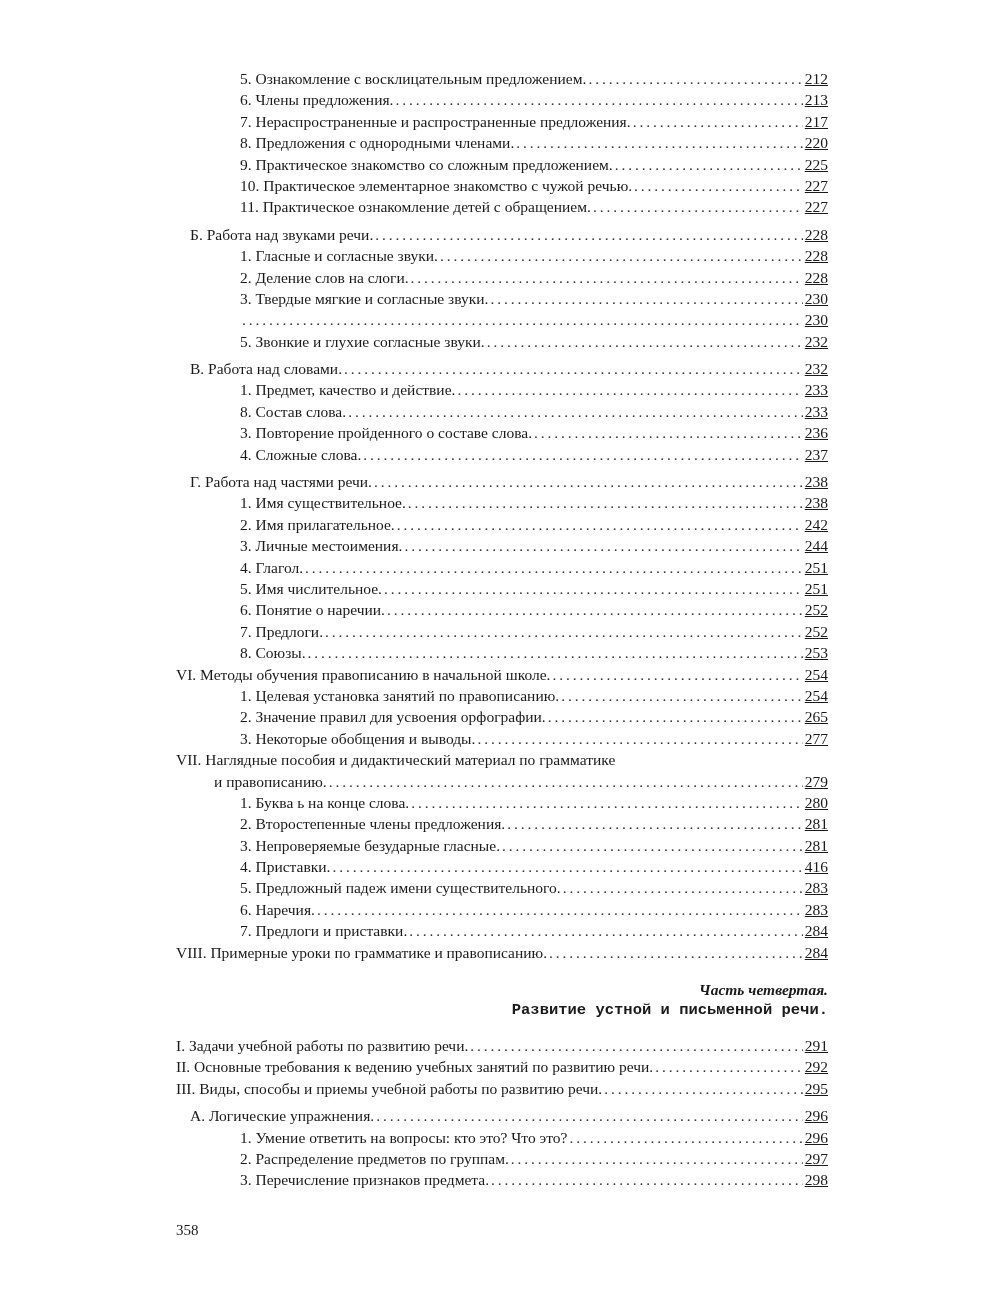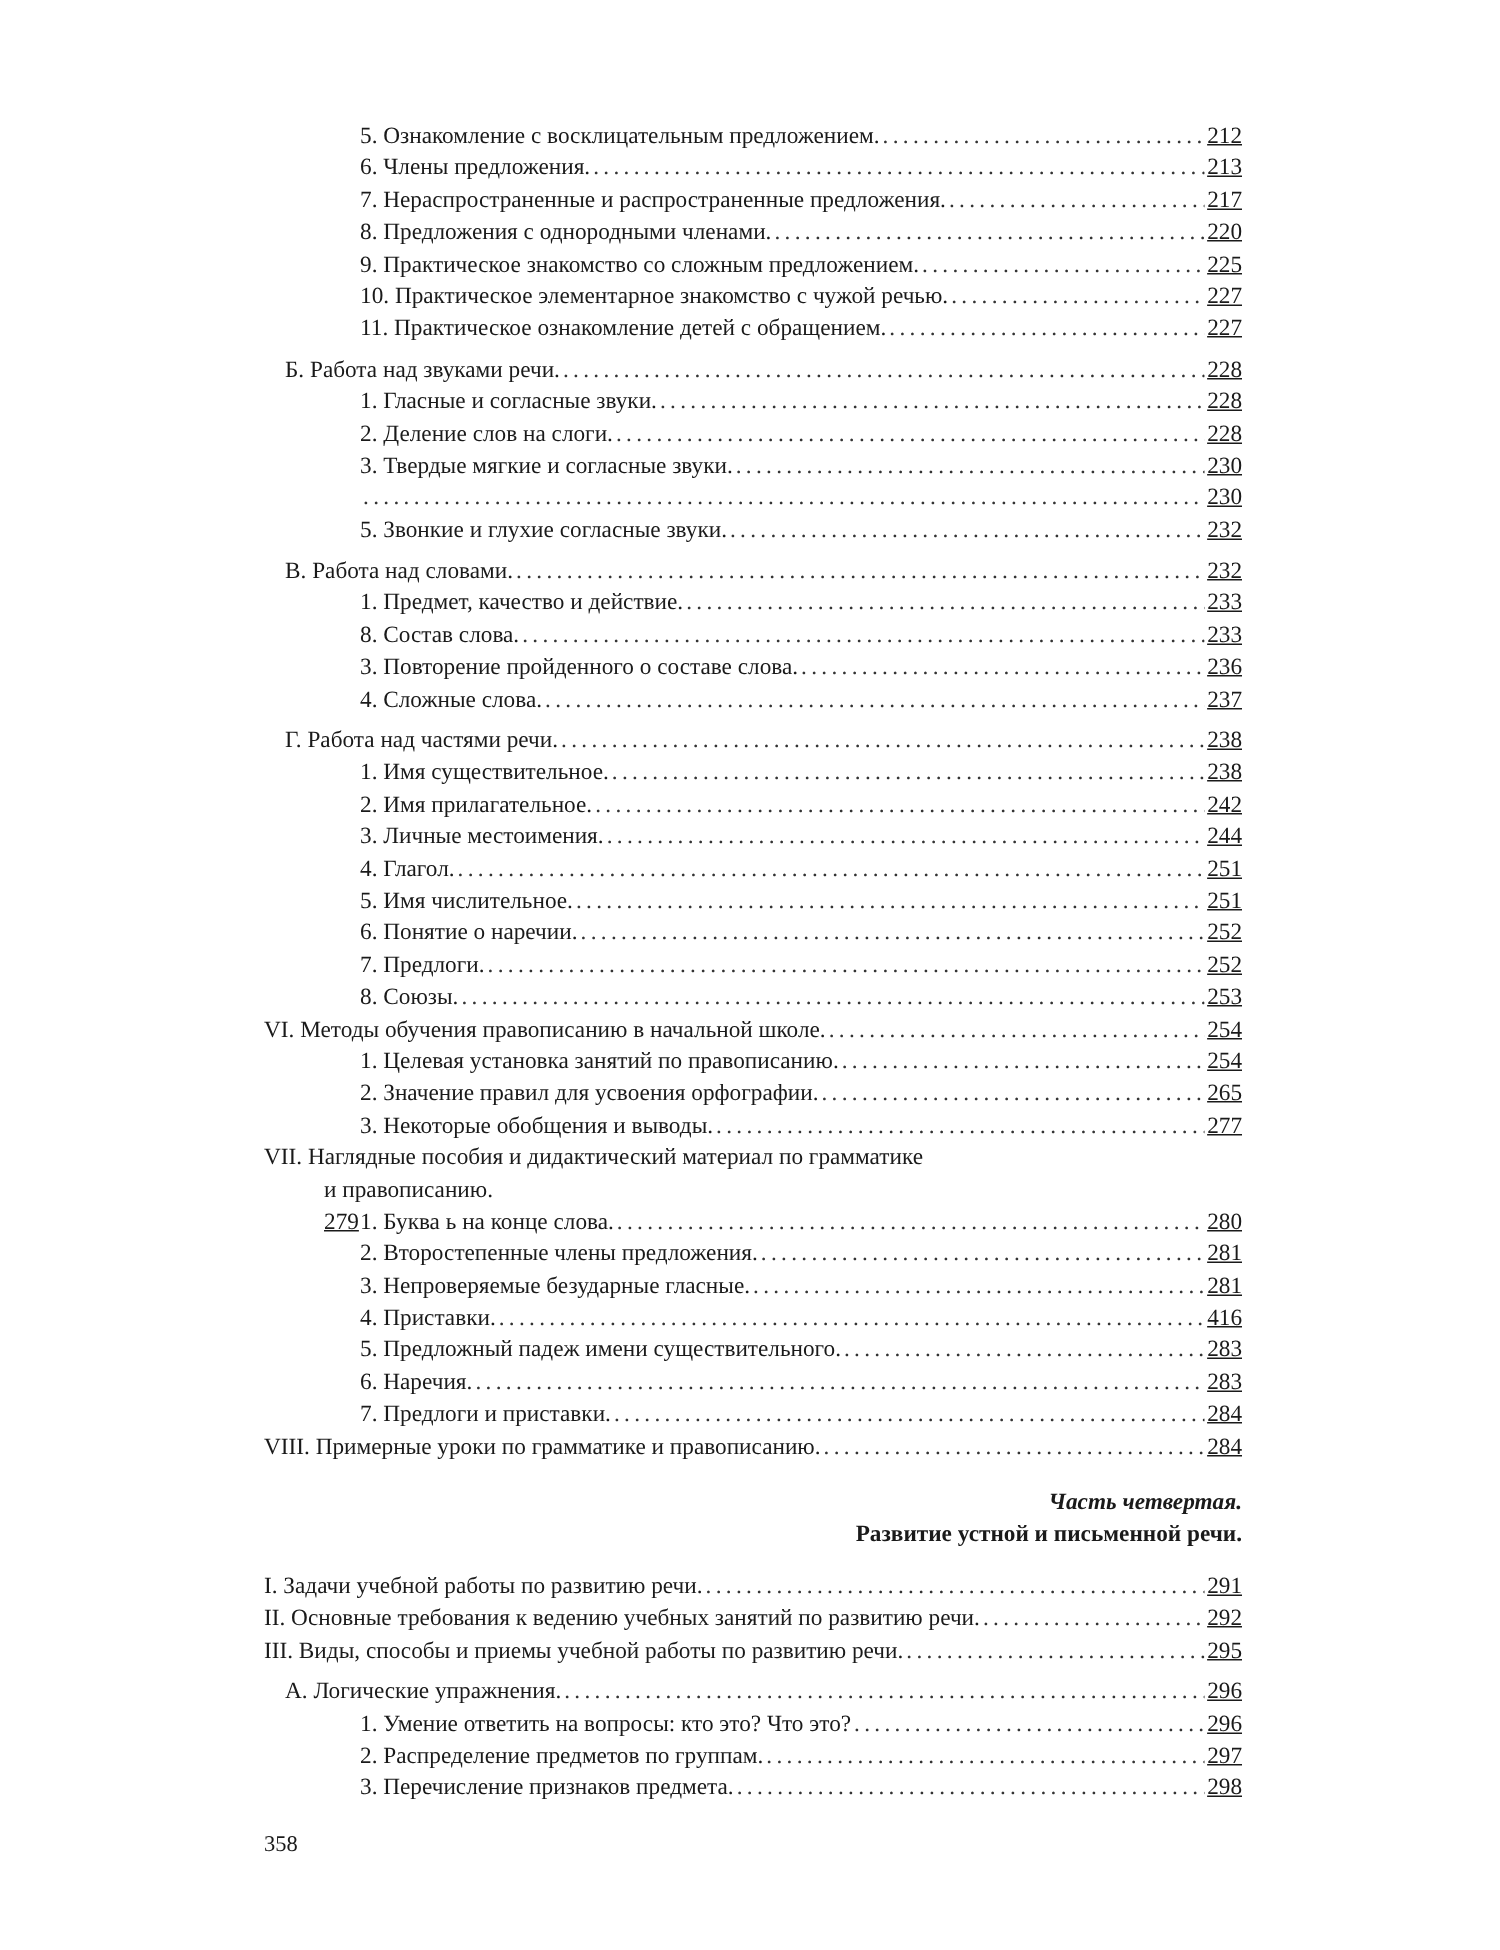--- a/index.html
+++ b/index.html
@@ -1,32 +1,32 @@
 <!DOCTYPE html>
 <html><head>
 <meta charset="utf-8">
 <style>
   html, body { margin: 0; padding: 0; background: #ffffff; }
   body { width: 1000px; height: 1300px; position: relative; overflow: hidden;
          font-family: "Liberation Serif", "DejaVu Serif", serif; color: #1a1a1a; }
-  .page { position: absolute; left: 176px; top: 80px; width: 652px; }
+  .page { position: absolute; left: 176px; top: 68px; width: 652px; }
   .row { display: flex; align-items: baseline; height: 21.4px; font-size: 15.5px; line-height: 21.4px; white-space: nowrap; }
   .row .t { flex: 0 0 auto; }
   .row .d { flex: 1 1 auto; overflow: hidden; margin: 0 2px; letter-spacing: 3.2px; color: #333; }
   .row .d::before { content: ". . . . . . . . . . . . . . . . . . . . . . . . . . . . . . . . . . . . . . . . . . . . . . . . . . . . . . . . . . . . . . . . . . . . . . . . . . . . . . . . . . . . . . . . . . . . . . . . . . . . . . . . . . . . . . . . . . . . . . . . . . . . . . . . . . . . . . ."; letter-spacing: 0; word-spacing: -1px; }
   .row .p { flex: 0 0 auto; text-decoration: underline; }
   .row.nodots .d { visibility: hidden; }
   .l0 { padding-left: 0; }
   .l1 { padding-left: 14px; }
   .l2 { padding-left: 64px; }
-  .l0b { padding-left: 38px; flex-direction: column; }
+  .l0b { padding-left: 38px; }
   .gap { height: 6px; }
   .part-head { text-align: right; font-weight: bold; font-size: 15.5px; line-height: 21px; }
   .part-head.it { font-style: italic; margin-top: 16px; }
-  .part-head.sub { margin-bottom: 14px; }
+  .part-head.sub { margin-bottom: 14px; font-family: Liberation Mono, monospace; }
   .pagenum { position: absolute; left: 176px; top: 1222px; font-size: 15px; }
 </style>
 </head>
 <body>
 
 <div class="page">
   <div id="b1">
       <div class="row l2">
         <span class="t">5. Ознакомление с восклицательным предложением.</span>
         <span class="d"></span>

